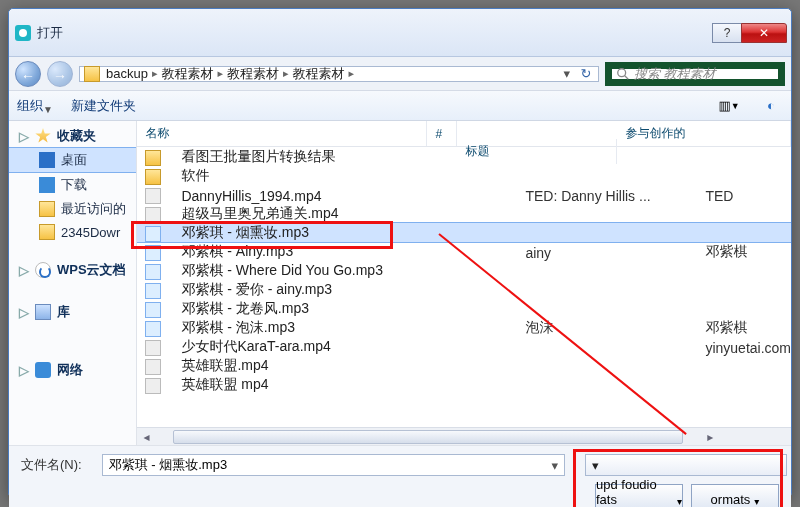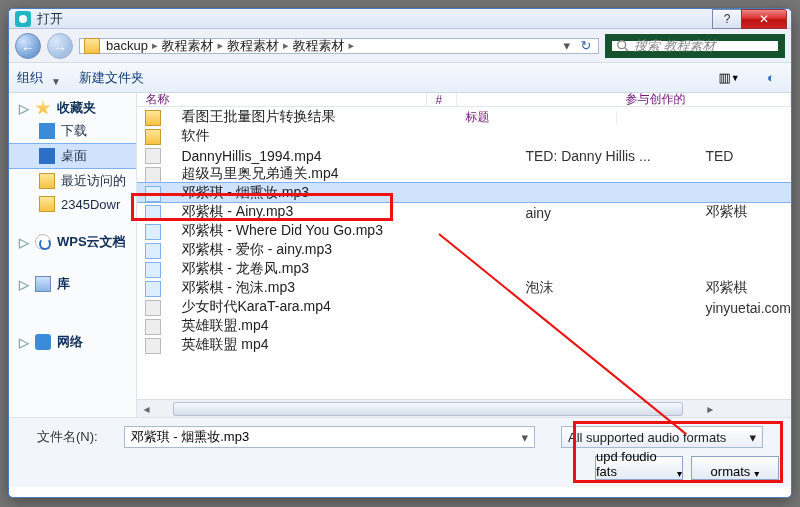--- a/index.html
+++ b/index.html
@@ -1,67 +1,67 @@
 <!DOCTYPE html>
 <html><head>
 <meta charset="utf-8">
 <style>
   * { box-sizing: border-box; font-family: "Microsoft YaHei", "Segoe UI", Tahoma, sans-serif; }
   body { margin: 0; background: #777; width: 800px; height: 507px; overflow: hidden; }
   .dialog { position: absolute; left: 8px; top: 8px; width: 784px; height: 490px; background: #fff; border: 1px solid #4a7bbf; border-radius: 5px; box-shadow: 0 4px 18px rgba(0,0,0,.4); }
-  .titlebar { height: 20px; background: linear-gradient(#eef3fb,#dbe6f6); display: flex; align-items: center; border-bottom: 1px solid #b7c7e0; border-radius: 5px 5px 0 0; }
+  .titlebar { height: 48px; background: linear-gradient(#eef3fb,#dbe6f6); display: flex; align-items: center; border-bottom: 1px solid #b7c7e0; border-radius: 5px 5px 0 0; }
   .titlebar .app-icon { width: 16px; height: 16px; margin: 0 6px; background: #1fb6c6; border-radius: 3px; display:flex;align-items:center;justify-content:center;}
   .titlebar .title { font-size: 13px; color: #1b2b44; flex: 1; }
   .winbtns { display: flex; margin-right: 4px;}
   .winbtn { width: 30px; height: 20px; border: 1px solid #7a8aa8; background: linear-gradient(#f5f8fd,#d8e1f0); margin-left: -1px; display:flex;align-items:center;justify-content:center; font-size:12px; color:#333;}
   .winbtn.close { background: linear-gradient(#e88 0%, #d33 45%, #b11 55%, #c22 100%); color:#fff; border-color:#933; width:46px; border-radius:0 3px 0 0;}
   .navrow { height: 34px; border-bottom: 1px solid #d5dbe6; background:#eef2f8; display:flex; align-items:center; padding:0 6px; gap:6px;}
   .navcircle { width:26px;height:26px;border-radius:50%; background:radial-gradient(circle at 30% 30%, #cfe4ff,#7fa8da 60%,#5a86c0); border:1px solid #6a8bbd; display:flex;align-items:center;justify-content:center; color:#fff; font-size:14px;}
   .breadcrumb { flex:1; height:16px; border:1px solid #a9b9d2; background:#fff; display:flex; align-items:center; font-size:13px; color:#222; padding-left:4px;}
   .bc-ico { width:16px;height:16px; background:linear-gradient(#ffe699,#f6c244); border:1px solid #c79a2b; margin-right:6px;}
   .bc-sep { color:#666; margin:0 4px; font-size:11px;}
   .bc-refresh { width:24px; display:flex;align-items:center;justify-content:center; color:#3766a8;}
   .searchbox { width:180px; height:24px; border:7px solid #14532d; background:#fff; display:flex; align-items:center; font-size:13px; color:#888;}
   .searchbox svg{margin:0 4px;}
   .toolbar { height:30px; background:linear-gradient(#f6f9fd,#e7effa); border-bottom:1px solid #cfd7e4; display:flex; align-items:center; font-size:13px; padding:0 8px; gap:18px;}
-  .toolbar .item{ color:#103a77; display:flex;align-items:flex-end; gap:8px;}
+  .toolbar .item{ color:#103a77; display:flex;align-items:flex-end; gap:0;}
   .toolbar .spacer{flex:1;}
   .iconbtn { width:24px;height:22px;border:1px solid transparent; display:flex;align-items:center;justify-content:center;}
   .body { display:flex; height: calc(100% - 30px - 34px - 30px - 70px); }
   .nav { width:170px; border-right:1px solid #dfe3ea; background:#fafbfd; font-size:13px; overflow:hidden;}
   .nav-group { padding:6px 0 2px 10px; color:#10305a; font-weight:bold; display:flex;align-items:center; gap:6px;}
   .nav-group .tri{color:#8aa;}
   .nav-item { padding:3px 0 3px 30px; display:flex; align-items:center; gap:6px; color:#1a2a44;}
   .nav-item.sel { background:#cfe3ff; border:1px solid #7fb0ef; border-left:none; border-right:none;}
   .nav-ico { width:16px;height:16px; }
   .ico-fav{ background:linear-gradient(#ffe28a,#f3b63a); clip-path: polygon(50% 0,61% 35%,98% 35%,68% 57%,79% 91%,50% 70%,21% 91%,32% 57%,2% 35%,39% 35%);}
   .ico-dl{ background:#3a8bd8;}
   .ico-desk{ background:#2b6fc7;}
   .ico-fold{ background:linear-gradient(#ffe699,#f6c244); border:1px solid #c79a2b;}
   .ico-wps{ background:#fff;border:1px solid #bbb;border-radius:50%; position:relative;}
   .ico-wps::after{content:'';position:absolute;left:3px;top:3px;width:8px;height:8px;border:2px solid #2a6fc7;border-top-color:transparent;border-radius:50%;}
   .ico-lib{ width:16px;height:16px; background:linear-gradient(#cde2ff,#8db4e8); border:1px solid #6a8bbd;}
   .ico-net{ background:#3a8bd8; border-radius:3px;}
   .filepane { flex:1; display:flex; flex-direction:column; position:relative;}
-  .cols { height:14px; border-bottom:1px solid #e2e6ed; display:flex; font-size:12px; color:#701a75; align-items:center;}
+  .cols { height:26px; border-bottom:1px solid #e2e6ed; display:flex; font-size:12px; color:#0c4a6e; align-items:center;}
   .cols div{ border-right:1px solid #e6eaf1; height:100%; display:flex;align-items:center; padding-left:8px;}
   .c-name{ flex:0 0 290px;} .c-num{flex:0 0 30px;} .c-title{flex:0 0 160px;margin-top:36px;} .c-artist{flex:1;}
   .files { flex:1; overflow:hidden; font-size:14px; color:#222;}
   .frow { height:19px; display:flex; align-items:flex-end; padding-left:8px; gap:20px;}
   .frow.sel { background:#cfe3ff; outline:1px solid #7fb0ef;}
   .fico { width:16px;height:16px; flex-shrink:0; border:1px solid #c79a2b; background:linear-gradient(#ffe699,#f6c244);}
   .fico.vid{ border-color:#bbb; background:#eee;}
   .fico.aud{ border-color:#7fb0ef; background:#dceeff;}
   .fname { flex:0 0 274px; white-space:nowrap; overflow:hidden; text-overflow:ellipsis;}
   .fnum{flex:0 0 30px;} .ftitle{flex:0 0 160px; color:#333;} .fartist{flex:1; color:#333;}
   .hscroll { height:18px; background:#eef1f6; border-top:1px solid #d9dee7; display:flex; align-items:center;}
   .hscroll .thumb{ height:14px; margin:0 18px; width:78%; background:linear-gradient(#f7f9fc,#d6deeb); border:1px solid #b6c1d4; border-radius:2px;}
   .hscroll .arr{ width:18px; text-align:center; color:#667; font-size:12px;}
   .footer { height:70px; border-top:1px solid #dfe3ea; background:#f2f5fa; font-size:13px; position:relative;}
-  .fn-row{ display:flex; align-items:center; padding:8px 28px; gap:26px;}
+  .fn-row{ display:flex; align-items:center; padding:8px 4px; gap:20px;margin-left:8px;}
   .fn-label{ color:#333;}
   .fn-input{ flex:1; height:22px; border:1px solid #a9b9d2; background:#fff; padding:0 6px; display:flex;align-items:center;justify-content:space-between;}
   .fn-input .dd{color:#555;}
   .fmt-sel{ width:202px; height:22px; border:1px solid #a9b9d2; background:linear-gradient(#fff,#e9eef7); padding:0 6px; display:flex;align-items:center;justify-content:space-between; color:#222; position:relative;}
   .btnrow{ display:flex; justify-content:flex-end; gap:8px; padding:0 12px;}
   .pbtn{ width:88px; height:24px; border:1px solid #8fa4c4; background:linear-gradient(#fefefe,#e3eaf5); display:flex;align-items:flex-end;justify-content:center; gap:4px; font-size:13px;}
   .redbox{ position:absolute; border:3px solid #e11; pointer-events:none;}
   .redline{ position:absolute; background:#e11; height:2px; transform-origin: left center; pointer-events:none;}
 </style>
 </head>
@@ -124,27 +124,27 @@
     <div class="iconbtn" style="color:#2a6fc7">◐</div>
   </div>
 
   <div class="body">
     <div class="nav">
       <div class="nav-group">
           <span class="tri">▷</span>
           <span class="nav-ico ico-fav"></span>
           <span>收藏夹</span>
         </div>
+      <div class="nav-item sel">
+          <span class="nav-ico ico-desk"></span>
+          <span>桌面</span>
+        </div>
       <div class="nav-item">
           <span class="nav-ico ico-dl"></span>
           <span>下载</span>
-        </div>
-      <div class="nav-item sel">
-          <span class="nav-ico ico-desk"></span>
-          <span>桌面</span>
         </div>
       <div class="nav-item">
           <span class="nav-ico ico-fold"></span>
           <span>最近访问的</span>
         </div>
       <div class="nav-item">
           <span class="nav-ico ico-fold"></span>
           <span>2345Dowr</span>
         </div>
       <div style="height:12px"></div>
@@ -278,21 +278,20 @@
   </div>
 
   <div class="footer">
     <div class="fn-row">
       <span class="fn-label">文件名(N):</span>
       <div class="fn-input">
         <span>邓紫琪 - 烟熏妆.mp3</span>
         <span class="dd">▾</span>
       </div>
       <div class="fmt-sel">
-        <span>All supported audio formats</span>
         <span>▾</span>
       </div>
     </div>
     <div class="btnrow">
       <div class="pbtn">
           <span>upd foudio fats</span>
           <span style="font-size:10px">▾</span>
         </div>
       <div class="pbtn">
           <span>ormats</span>

